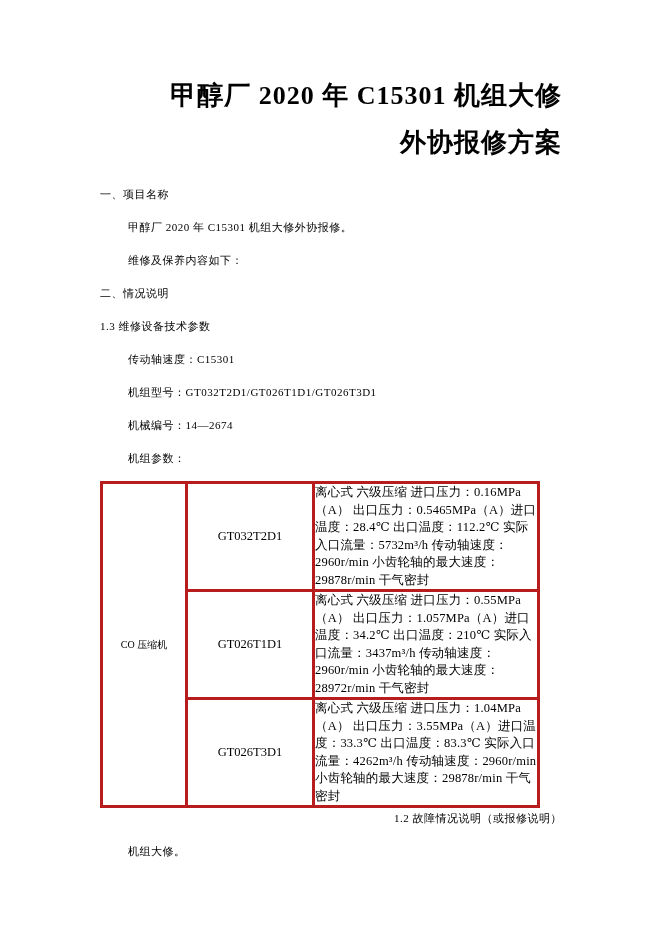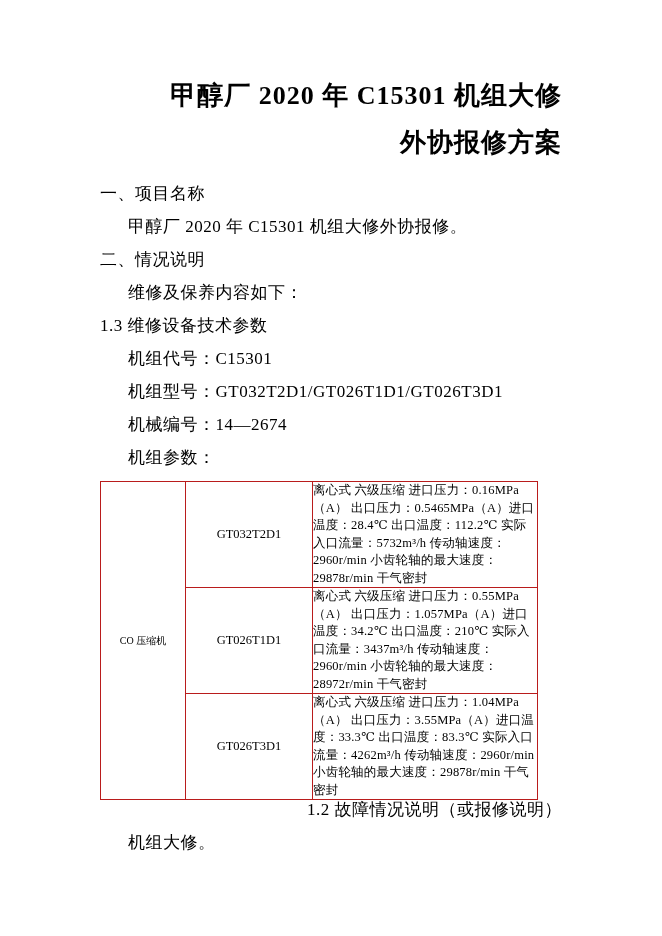--- a/index.html
+++ b/index.html
@@ -24,36 +24,36 @@
   .title {
     font-size: 26px;
     font-weight: bold;
     text-align: right;
     line-height: 47px;
     margin: 0;
     letter-spacing: 1px;
   }
   .title-block { margin-bottom: 18px; }
   p.line {
-    font-size: 17px;
+    font-size: 11px;
     line-height: 20px;
     margin: 0 0 13px 0;
     letter-spacing: 0.5px;
   }
   p.heading { margin-left: 0; }
   p.indent1 { margin-left: 28px; }
   p.sub { margin-left: 0; }
   .spec-table {
     border-collapse: collapse;
     margin: 4px 0 0 0;
     table-layout: fixed;
     width: 437px;
   }
   .spec-table td {
-    border: 1px solid #b91c1c;
+    border: 3px solid #b91c1c;
     padding: 0;
   }
   .col-group {
     width: 85px;
     text-align: center;
     vertical-align: middle;
     font-size: 10px;
   }
   .col-model {
     width: 127px;
@@ -78,26 +78,26 @@
 <div class="page">
 
   <div class="title-block">
     <h1 class="title">甲醇厂 2020 年 C15301 机组大修</h1>
     <h1 class="title">外协报修方案</h1>
   </div>
 
   <p class="line heading">一、项目名称</p>
   <p class="line indent1">甲醇厂 2020 年 C15301 机组大修外协报修。</p>
 
+  <p class="line indent1">维修及保养内容如下：</p>
   <p class="line heading">二、情况说明</p>
-  <p class="line indent1">维修及保养内容如下：</p>
 
   <p class="line sub">1.3 维修设备技术参数</p>
 
-  <p class="line indent1">机组代号：C15301</p>
+  <p class="line indent1">传动轴速度：C15301</p>
   <p class="line indent1">机组型号：GT032T2D1/GT026T1D1/GT026T3D1</p>
   <p class="line indent1">机械编号：14—2674</p>
   <p class="line indent1">机组参数：</p>
 
   <table class="spec-table">
     <tbody>
         <tr>
       <td class="col-group" rowspan="3">CO 压缩机</td>
       <td class="col-model">GT032T2D1</td>
       <td class="col-desc">离心式  六级压缩  进口压力：0.16MPa（A）  出口压力：0.5465MPa（A）进口温度：28.4℃ 出口温度：112.2℃ 实际入口流量：5732m³/h 传动轴速度：2960r/min 小齿轮轴的最大速度：29878r/min  干气密封</td>

